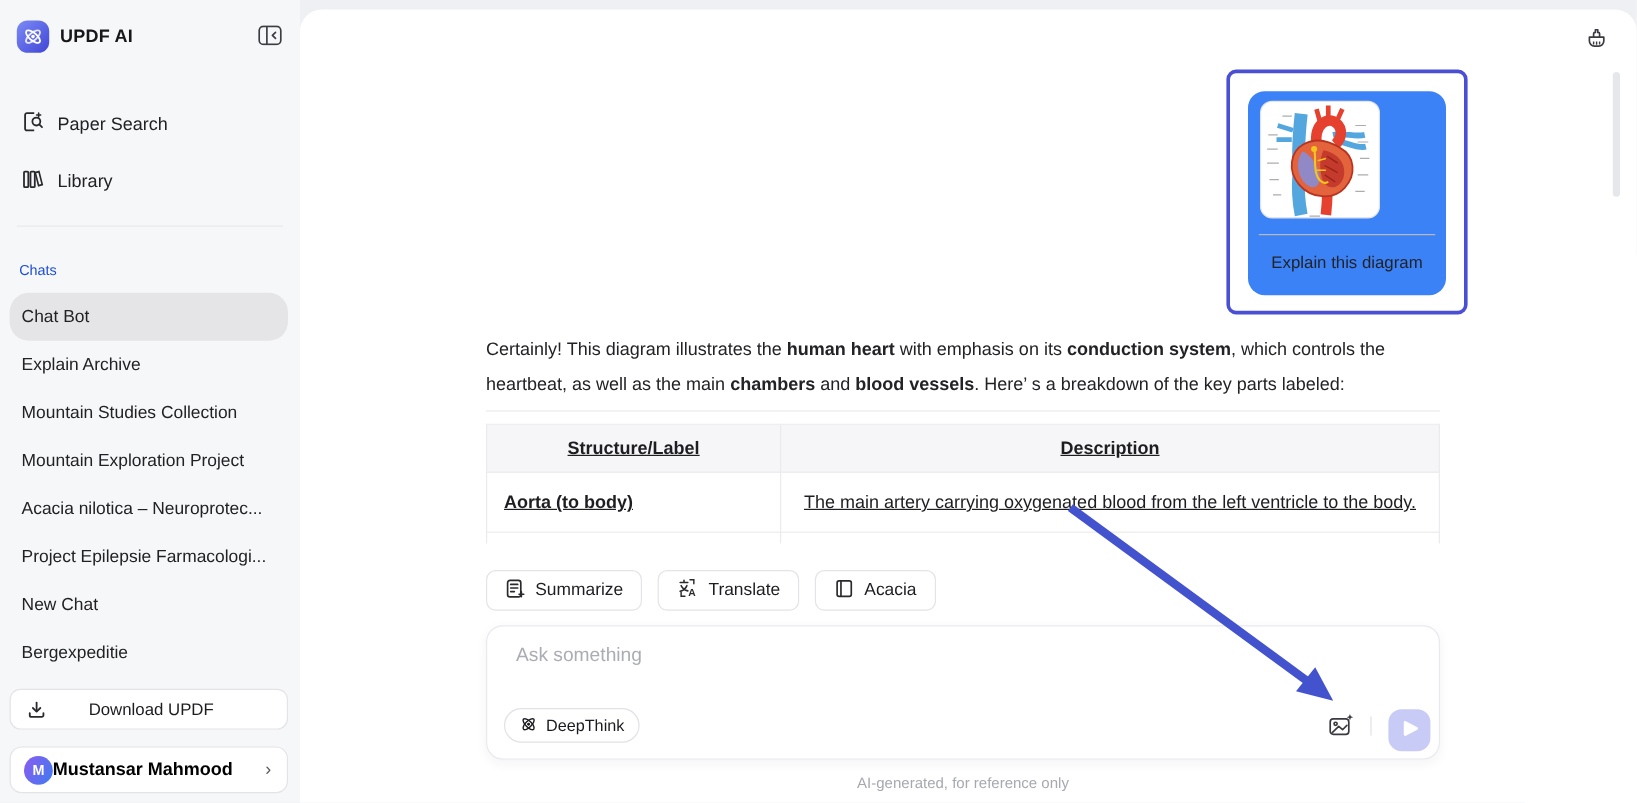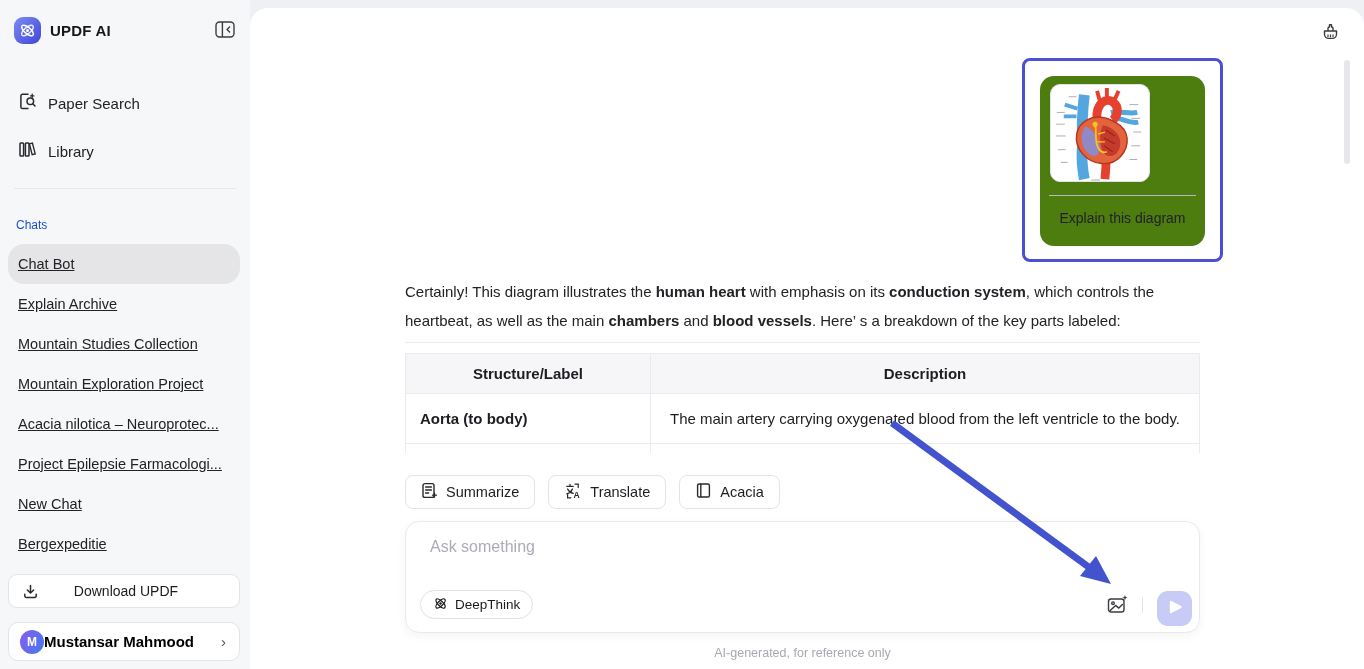--- a/index.html
+++ b/index.html
@@ -14,43 +14,43 @@
   .sidebar { position:absolute; left:0; top:0; width:250px; height:669px; background:#f6f7f8; }
   .logo-row { position:absolute; left:14px; top:16px; width:222px; height:28px; display:flex; align-items:center; }
   .logo-badge { width:27px; height:27px; border-radius:9px; background:linear-gradient(135deg,#7d8bf6,#3f46d6); display:flex; align-items:center; justify-content:center; }
   .brand { font-size:15px; font-weight:700; margin-left:9px; letter-spacing:.2px; color:#17171b; }
   .collapse-btn { position:absolute; right:0; top:3px; width:22px; height:20px; display:flex; align-items:center; justify-content:center; cursor:pointer; }
   .nav-item { position:absolute; left:10px; width:230px; height:34px; display:flex; align-items:center; gap:11px; padding-left:8px; font-size:15px; color:#222226; border-radius:8px; cursor:pointer; }
   .nav-paper { top:86px; } .nav-library { top:134px; }
   .side-divider { position:absolute; left:14px; right:14px; top:188px; height:1px; background:#e9e9ed; }
   .chats-label { position:absolute; left:16px; top:218px; font-size:12px; color:#1d4ed8; }
   .chat-list { position:absolute; left:8px; top:244px; width:232px; }
-  .chat-item { height:40px; line-height:40px; padding-left:10px; font-size:14.5px; color:#222226; border-radius:16px; white-space:nowrap; overflow:hidden; cursor:pointer;text-decoration:underline; }
+  .chat-item { height:40px; line-height:40px; padding-left:10px; font-size:14.5px; color:#222226; border-radius:16px; white-space:nowrap; overflow:hidden; cursor:pointer; }
   .chat-item.selected { background:#e5e5e8; }
   .download-btn { position:absolute; left:8px; top:574px; width:232px; height:34px; background:#fff; border:1px solid #e4e4e8; border-radius:9px; display:flex; align-items:center; cursor:pointer; }
   .download-btn .lbl { flex:1; text-align:center; font-size:14px; color:#1c1c20; margin-right:26px; }
   .download-btn .ic { margin-left:13px; display:flex; }
   .user-row { position:absolute; left:8px; top:622px; width:232px; height:39px; background:#fff; border:1px solid #e4e4e8; border-radius:10px; display:flex; align-items:center; cursor:pointer; }
   .avatar { width:24px; height:24px; border-radius:50%; margin-left:11px; background:linear-gradient(120deg,#8a5cf0,#3f7bf0); color:#fff; font-size:12px; font-weight:700; display:flex; align-items:center; justify-content:center; }
   .user-name { font-size:15px; font-weight:600; color:#000000; margin-left:0; flex:1; }
   .user-chevron { color:#55555c; font-size:15px; margin-right:13px; }
   
   .main { position:absolute; left:250px; top:8px; width:1114px; height:661px; background:#fff; border-radius:18px 18px 0 0; }
   .broom-btn { position:absolute; right:22px; top:14px; width:22px; height:22px; cursor:pointer; }
   .scrollbar { position:absolute; right:14px; top:52px; width:6px; height:104px; border-radius:3px; background:#e6e7eb; }
   
   .request-card { position:absolute; left:772px; top:50px; width:201px; height:204px; border:3px solid #4a4fd4; border-radius:8px; background:#fff; }
-  .request-inner { position:absolute; left:15px; top:15px; width:165px; height:170px; background:#4d7c0f; border-radius:14px; }
+  .request-inner { position:absolute; left:15px; top:15px; width:165px; height:170px; background:#3b82f6; border-radius:14px; }
   .thumb { position:absolute; left:10px; top:8px; width:100px; height:98px; background:#fff; border-radius:10px; border:1px solid #e3e3e6; overflow:hidden; }
   .request-divider { position:absolute; left:9px; right:9px; top:119px; height:1px; background:#b9b9bd; }
   .request-caption { position:absolute; left:0; right:0; top:134px; text-align:center; font-size:14px; color:#232327; }
   
   .message { position:absolute; left:155px; top:270px; width:795px; font-size:15px; line-height:28.5px; color:#232327; }
   .msg-hr { position:absolute; left:155px; top:334px; width:795px; height:1px; background:#ececf0; }
-  .table-wrap { position:absolute; left:155px; top:345px; width:795px; height:100px; overflow:hidden; }
+  .table-wrap { position:absolute; left:155px; top:345px; width:795px; height:100px; overflow:hidden;text-decoration:underline; }
   table { width:795px; border-collapse:collapse; font-size:15px; table-layout:fixed; }
   th, td { border:1px solid #ebebee; }
   th { background:#f6f6f8; height:40px; font-weight:700; text-align:center; color:#1d1d22; }
   td { height:50px; background:#fff; }
   .col-label { width:245px; }
   td.cell-label { font-weight:700; padding-left:14px; }
   td.cell-desc { text-align:center; padding:0 10px; }
   tr.partial td { height:22px; }
   
   .actions { position:absolute; left:155px; top:467px; display:flex; gap:13px;align-items:center; }

